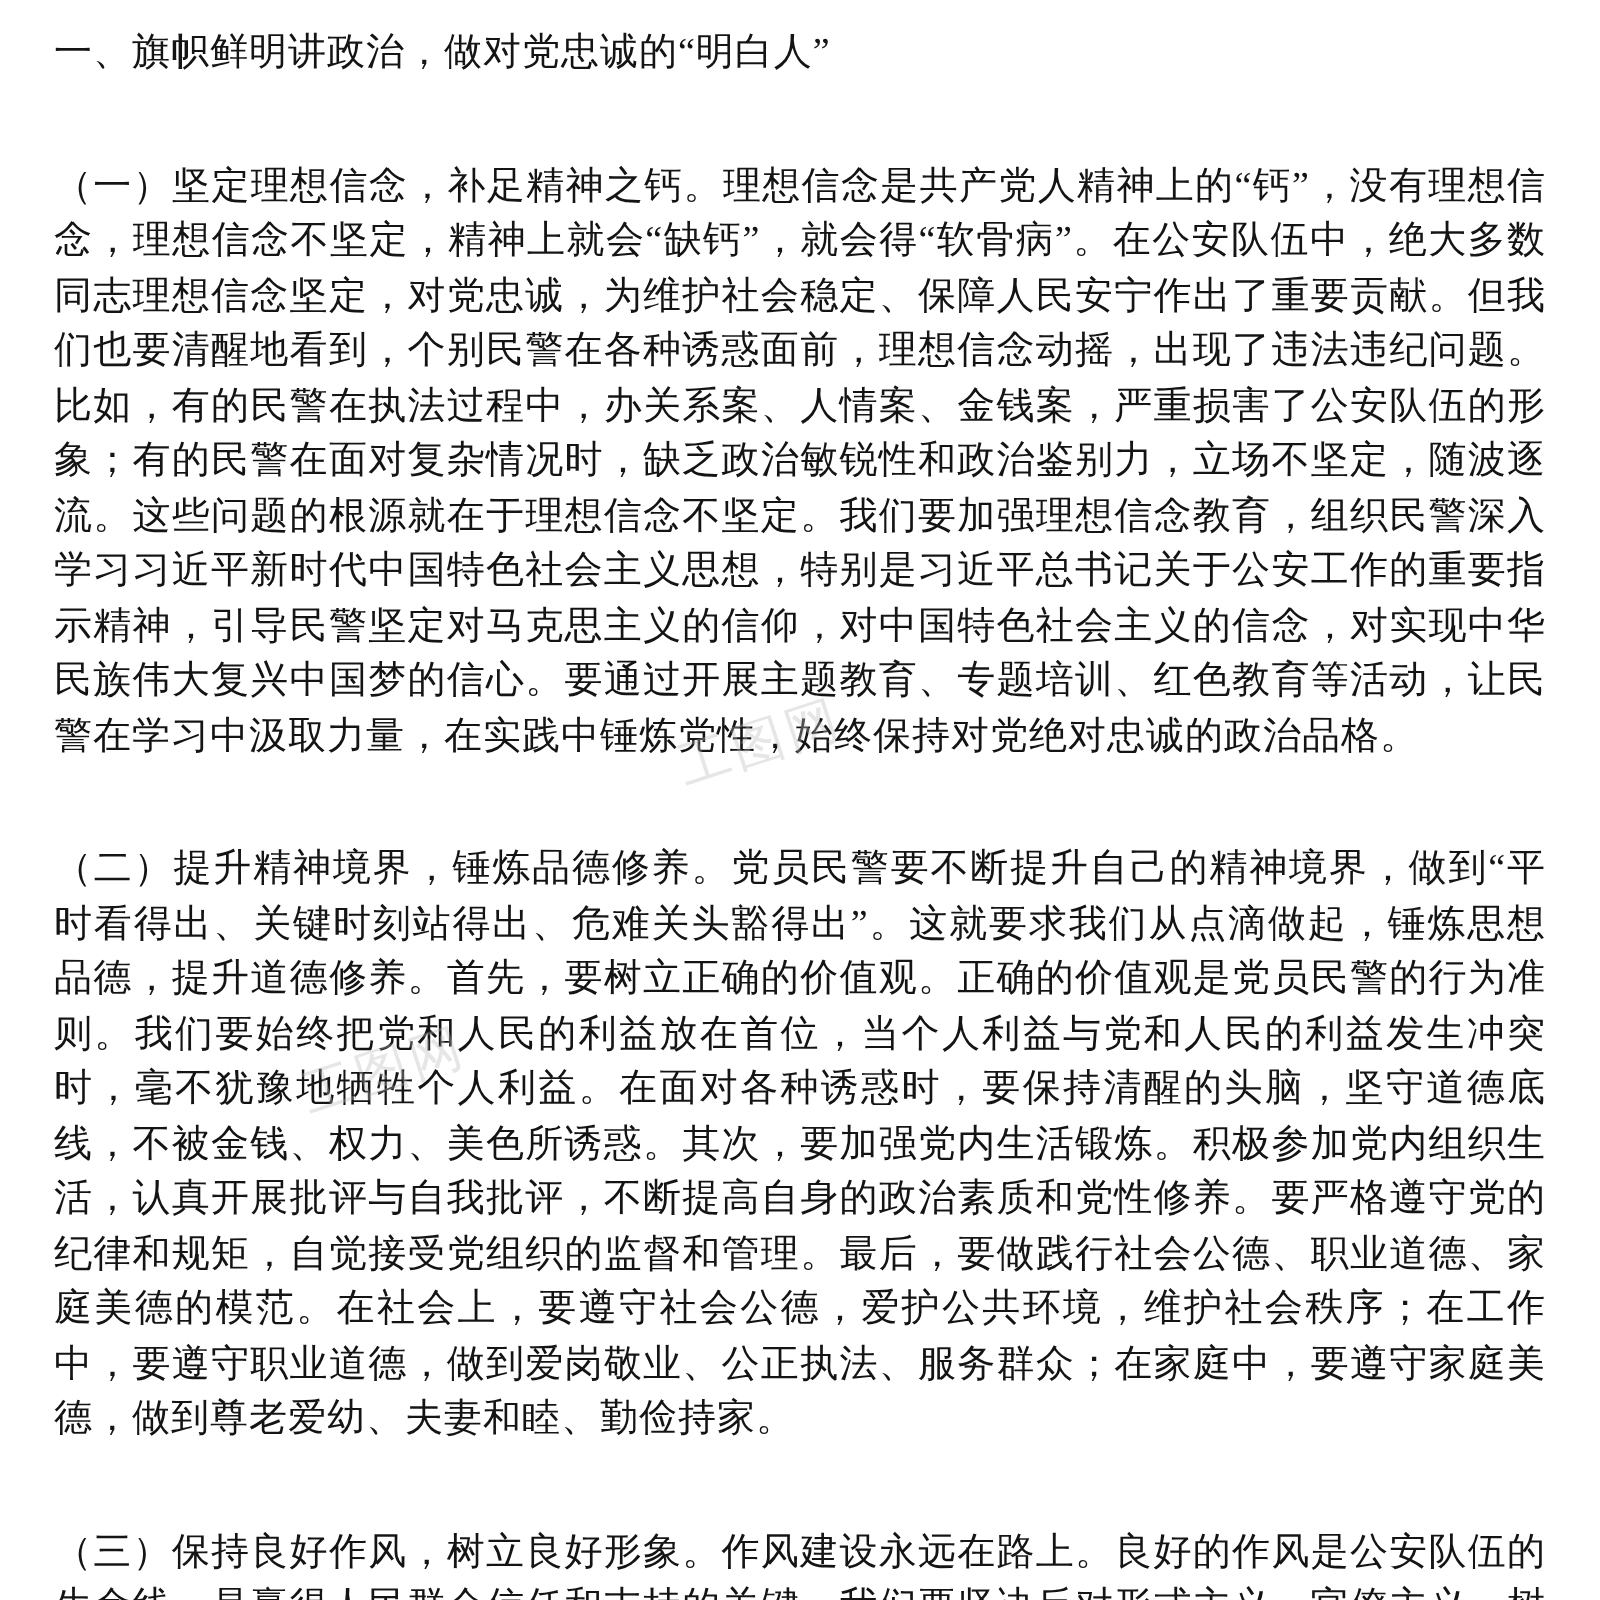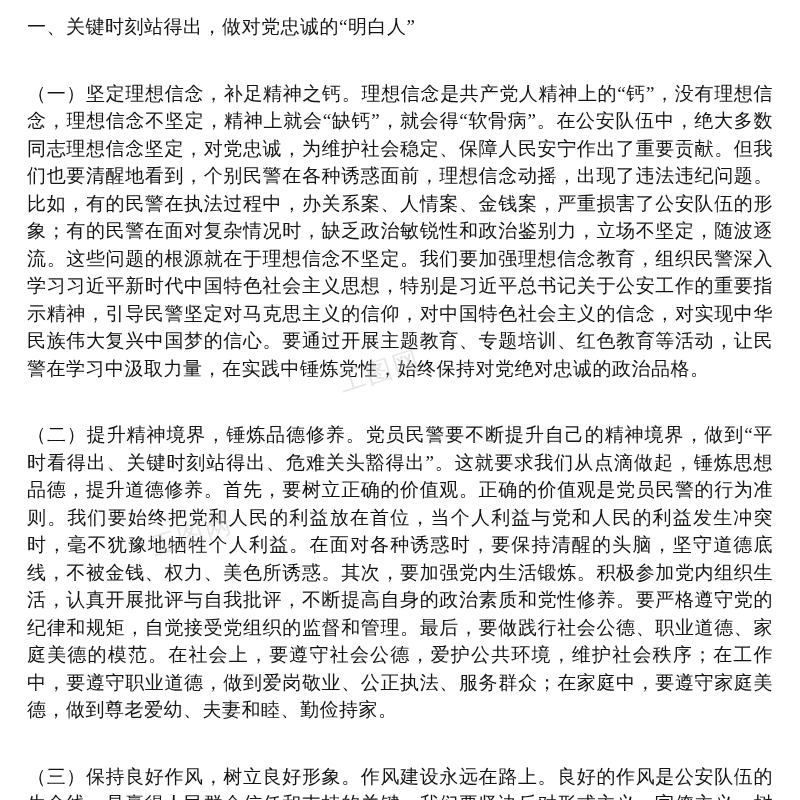--- a/index.html
+++ b/index.html
@@ -49,18 +49,18 @@
   .wm1 { left: 338px; top: 358px; }
   .wm2 { left: 150px; top: 522px; }
 </style>
 </head>
 <body>
 
 <div class="page">
   <div class="watermark wm1">工图网</div>
   <div class="watermark wm2">工图网</div>
 
-  <h1 class="title">一、关键时刻站得出，做对党忠诚的“明白人”</h1>
+  <h1 class="title">一、旗帜鲜明讲政治，做对党忠诚的“明白人”</h1>
 
   <p class="para">（一）坚定理想信念，补足精神之钙。理想信念是共产党人精神上的“钙”，没有理想信念，理想信念不坚定，精神上就会“缺钙”，就会得“软骨病”。在公安队伍中，绝大多数同志理想信念坚定，对党忠诚，为维护社会稳定、保障人民安宁作出了重要贡献。但我们也要清醒地看到，个别民警在各种诱惑面前，理想信念动摇，出现了违法违纪问题。比如，有的民警在执法过程中，办关系案、人情案、金钱案，严重损害了公安队伍的形象；有的民警在面对复杂情况时，缺乏政治敏锐性和政治鉴别力，立场不坚定，随波逐流。这些问题的根源就在于理想信念不坚定。我们要加强理想信念教育，组织民警深入学习习近平新时代中国特色社会主义思想，特别是习近平总书记关于公安工作的重要指示精神，引导民警坚定对马克思主义的信仰，对中国特色社会主义的信念，对实现中华民族伟大复兴中国梦的信心。要通过开展主题教育、专题培训、红色教育等活动，让民警在学习中汲取力量，在实践中锤炼党性，始终保持对党绝对忠诚的政治品格。</p>
   <p class="para">（二）提升精神境界，锤炼品德修养。党员民警要不断提升自己的精神境界，做到“平时看得出、关键时刻站得出、危难关头豁得出”。这就要求我们从点滴做起，锤炼思想品德，提升道德修养。首先，要树立正确的价值观。正确的价值观是党员民警的行为准则。我们要始终把党和人民的利益放在首位，当个人利益与党和人民的利益发生冲突时，毫不犹豫地牺牲个人利益。在面对各种诱惑时，要保持清醒的头脑，坚守道德底线，不被金钱、权力、美色所诱惑。其次，要加强党内生活锻炼。积极参加党内组织生活，认真开展批评与自我批评，不断提高自身的政治素质和党性修养。要严格遵守党的纪律和规矩，自觉接受党组织的监督和管理。最后，要做践行社会公德、职业道德、家庭美德的模范。在社会上，要遵守社会公德，爱护公共环境，维护社会秩序；在工作中，要遵守职业道德，做到爱岗敬业、公正执法、服务群众；在家庭中，要遵守家庭美德，做到尊老爱幼、夫妻和睦、勤俭持家。</p>
   <p class="para">（三）保持良好作风，树立良好形象。作风建设永远在路上。良好的作风是公安队伍的生命线，是赢得人民群众信任和支持的关键。我们要坚决反对形式主义、官僚主义，树立真抓实干、勇于担当的工作作风。要深入基层、深入群众，了解群众的需求和疾苦，为群众办实事</p>
 </div>
 
 </body></html>

